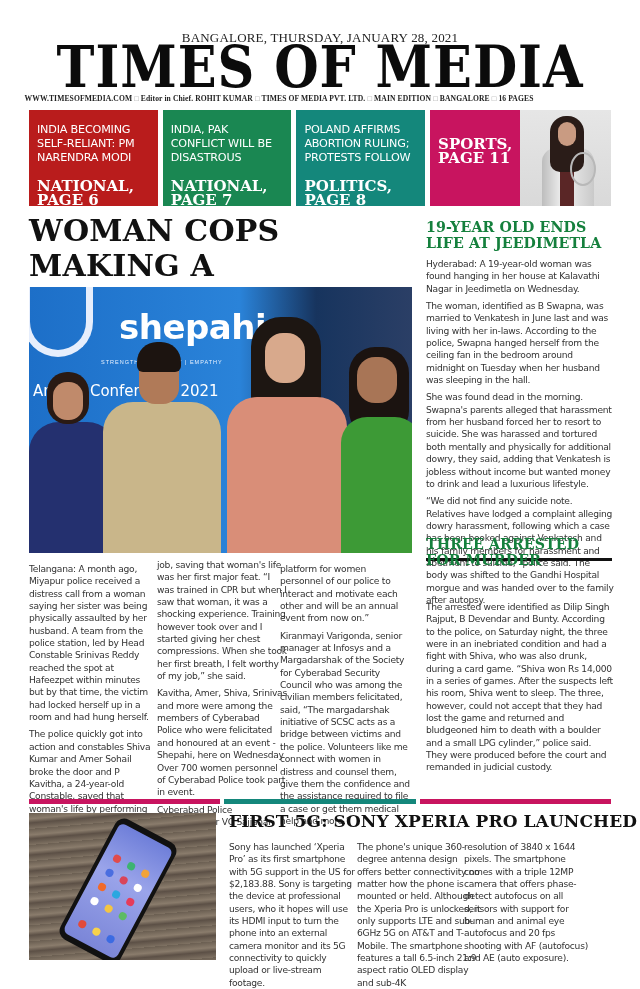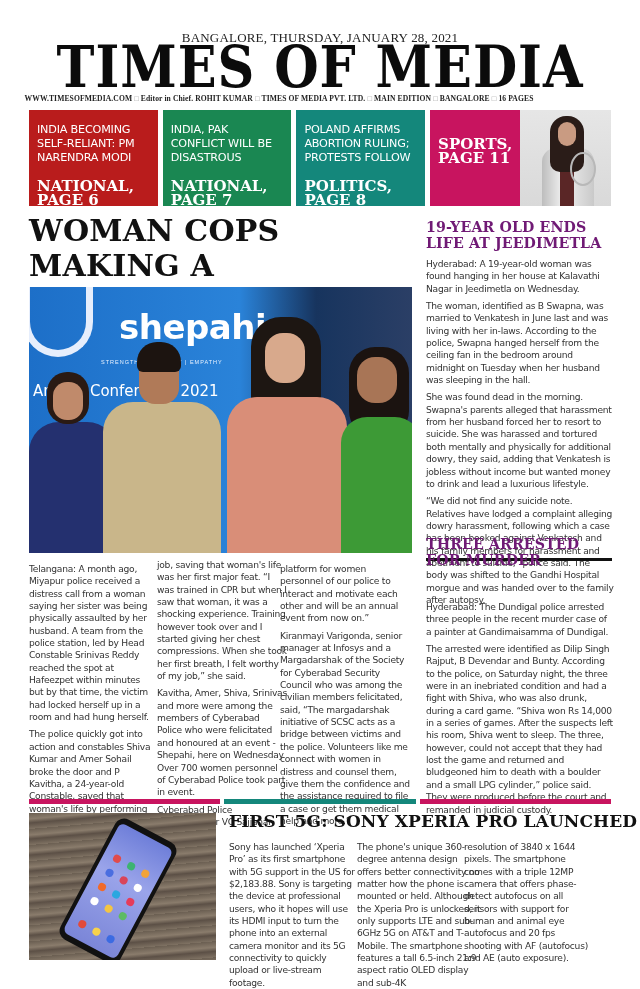--- a/index.html
+++ b/index.html
@@ -54,21 +54,21 @@
   .p4 .h { position:absolute; left:8px; top:0; width:60px; height:90px; border-radius:26px; background:#1b1310; }
   .p4 .f { position:absolute; left:16px; top:10px; width:40px; height:46px; border-radius:18px; background:#a87556; }
   .p4 .b { position:absolute; left:0; top:70px; width:80px; height:140px; border-radius:26px 26px 0 0; background:#3d9a36; }
 
   .col { position: absolute; font-family: "DejaVu Sans", sans-serif; font-size: 9.15px; line-height: 12.35px; color: #333; letter-spacing: -0.25px; }
   .col p { margin-bottom: 5px; }
   .lead-col1 { top: 563px; left: 29px; width: 128px; }
   .lead-col2 { top: 559px; left: 157px; width: 130px; }
   .lead-col3 { top: 563px; left: 280px; width: 130px; }
 
-  .side-headline { position: absolute; left: 426px; font-family: "DejaVu Serif", serif; font-weight: bold; color: #701a75;
+  .side-headline { position: absolute; left: 426px; font-family: "DejaVu Serif", serif; font-weight: bold; color: #15803d;
     font-size: 14.2px; line-height: 16px; letter-spacing: 0.1px; }
   .side1-head { top: 219px; width: 190px; }
   .side1-body { top: 258px; left: 426px; width: 188px; }
   .side-rule { position: absolute; top: 558px; left: 426px; width: 186px; height: 3px; background: #111; }
   .side2-head { top: 536px; width: 190px; }
   .side2-body { top: 601px; left: 426px; width: 188px; }
 
   .stripes { position: absolute; top: 799px; left: 29px; width: 582px; height: 5px; display: flex; gap: 4px; }
   .stripes div { flex: 1; height: 5px; }
 
@@ -168,21 +168,20 @@
   <p>Hyderabad: A 19-year-old woman was found hanging in her house at Kalavathi Nagar in Jeedimetla on Wednesday.</p>
   <p>The woman, identified as B Swapna, was married to Venkatesh in June last and was living with her in-laws. According to the police, Swapna hanged herself from the ceiling fan in the bedroom around midnight on Tuesday when her husband was sleeping in the hall.</p>
   <p>She was found dead in the morning. Swapna's parents alleged that harassment from her husband forced her to resort to suicide. She was harassed and tortured both mentally and physically for additional dowry, they said, adding that Venkatesh is jobless without income but wanted money to drink and lead a luxurious lifestyle.</p>
   <p>“We did not find any suicide note. Relatives have lodged a complaint alleging dowry harassment, following which a case has been booked against Venkatesh and his family members for harassment and abetment to suicide,” police said. The body was shifted to the Gandhi Hospital morgue and was handed over to the family after autopsy.</p>
 </div>
 
 <div class="side-rule"></div>
 
 <h2 class="side-headline side2-head">THREE ARRESTED FOR MURDER</h2>
 <div class="col side2-body">
-  <p>Hyderabad: The Dundigal police arrested three people in the recent murder case of a painter at Gandimaisamma of Dundigal.</p>
   <p>The arrested were identified as Dilip Singh Rajput, B Devendar and Bunty. According to the police, on Saturday night, the three were in an inebriated condition and had a fight with Shiva, who was also drunk, during a card game. “Shiva won Rs 14,000 in a series of games. After the suspects left his room, Shiva went to sleep. The three, however, could not accept that they had lost the game and returned and bludgeoned him to death with a boulder and a small LPG cylinder,” police said. They were produced before the court and remanded in judicial custody.</p>
 </div>
 
 <div class="stripes">
   <div style="background: rgb(200, 20, 95);"></div>
   <div style="background: rgb(20, 135, 123);"></div>
   <div style="background: rgb(200, 20, 95);"></div>
 </div>
 
 <div class="phone-photo">

